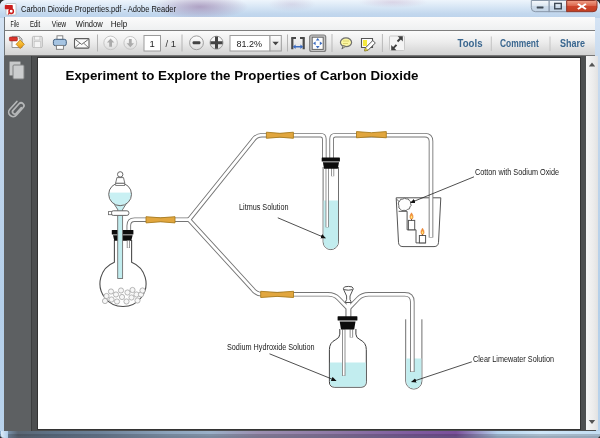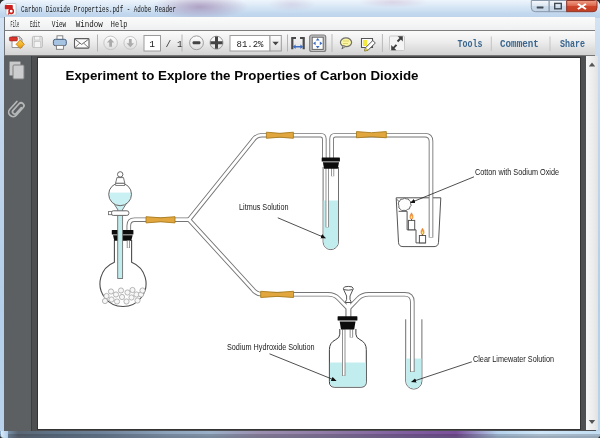--- a/index.html
+++ b/index.html
@@ -1,18 +1,18 @@
 <!DOCTYPE html>
 <html><head>
 <meta charset="utf-8">
 <style>
   html,body{margin:0;padding:0;width:600px;height:438px;overflow:hidden;background:#2b2b2b;
     font-family:"Liberation Sans",sans-serif;}
   #win{position:absolute;left:0;top:0;width:600px;height:438px;border-radius:6px 6px 4px 4px;
-    overflow:hidden;background:linear-gradient(180deg,#d9e7f6 0%,#c9dbef 14%,#bed4eb 38%,#b4cfe9 70%,#b9d3ec 100%);font-family:Liberation Mono, monospace;}
+    overflow:hidden;background:linear-gradient(180deg,#d9e7f6 0%,#c9dbef 14%,#bed4eb 38%,#b4cfe9 70%,#b9d3ec 100%);}
   
   #titlebar{position:absolute;left:0;top:0;width:600px;height:18px;
     background:linear-gradient(180deg,#eef5fc 0%,#d7e6f5 40%,#c3d8ee 75%,#bcd3eb 100%);}
   #titlebar .tint1{position:absolute;left:140px;top:0;width:120px;height:17px;
     background:radial-gradient(ellipse 62px 16px at 50% 40%,rgba(148,116,163,.6),rgba(148,116,163,0) 78%);}
   #titlebar .tint2{position:absolute;left:262px;top:0;width:60px;height:14px;
     background:radial-gradient(ellipse 32px 10px at 50% 30%,rgba(170,140,180,.22),rgba(170,140,180,0) 74%);}
   #titlebar .tint3{position:absolute;left:348px;top:0;width:90px;height:12px;
     background:radial-gradient(ellipse 48px 8px at 50% 18%,rgba(190,155,190,.32),rgba(190,155,190,0) 72%);}
   

